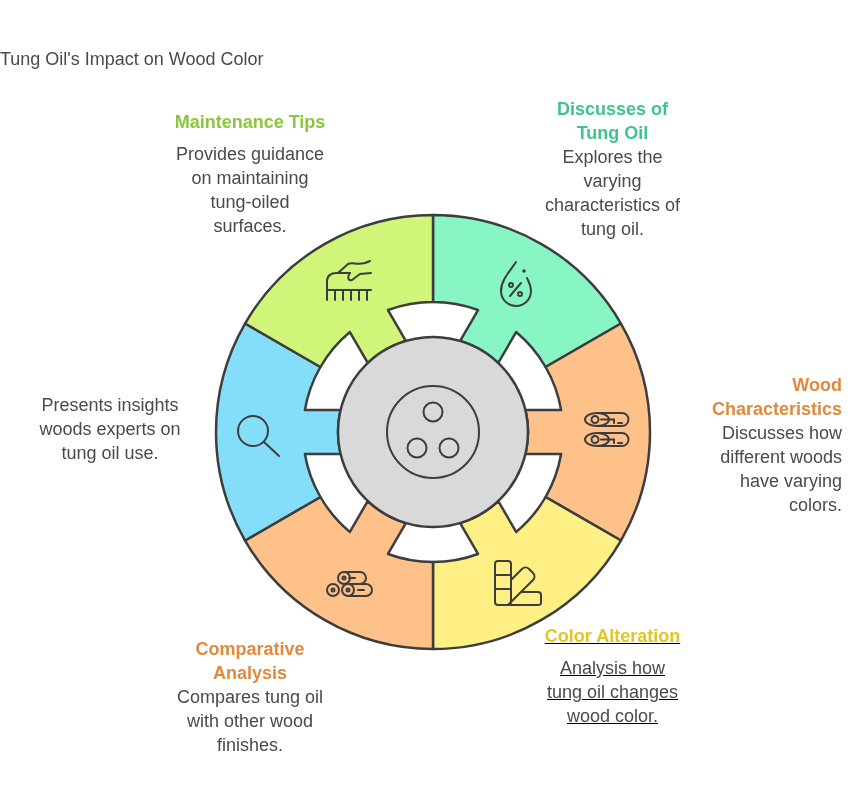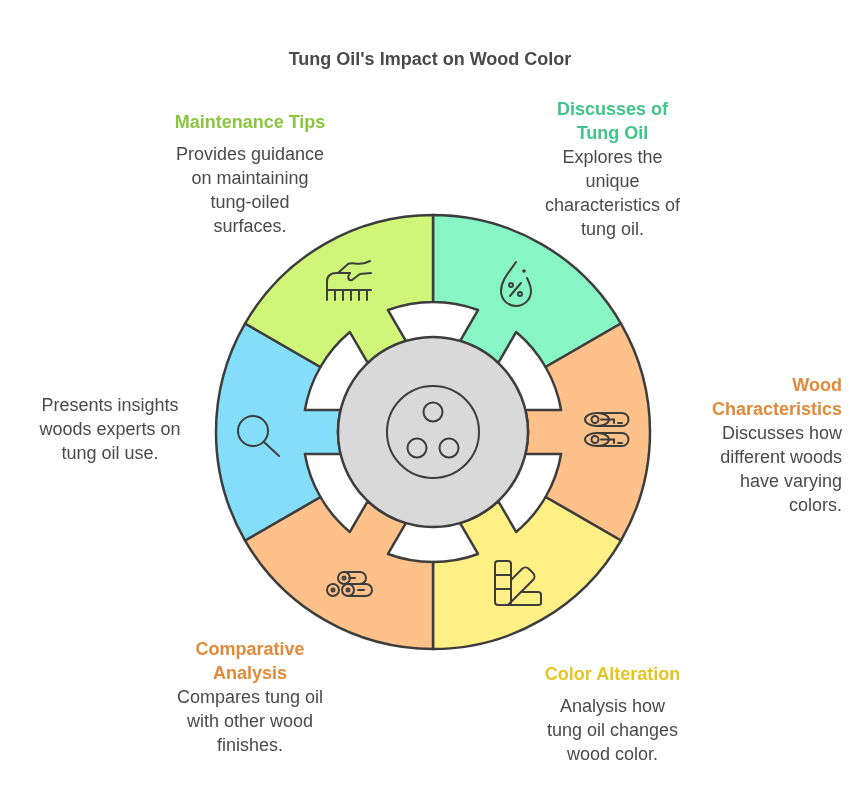--- a/index.html
+++ b/index.html
@@ -1,19 +1,19 @@
 <!DOCTYPE html>
 <html><head>
 <meta charset="utf-8">
 <style>
   html, body { margin: 0; padding: 0; background: #ffffff; }
   body { width: 860px; height: 806px; position: relative; overflow: hidden;
          font-family: "Liberation Sans", "DejaVu Sans", sans-serif; }
-  .title { position: absolute; left: 0; width: 860px; top: 49px; text-align: center;
-           font-size: 18px; font-weight: bold; color: #4a4a4a; }
+  .title { position: absolute; left: 0; width: 860px; top: 49px; text-align: left;
+           font-size: 18px; font-weight: normal; color: #4a4a4a; }
   .wheel { position: absolute; left: 0; top: 0; }
   .label { position: absolute; text-align: center; }
   .label .head { font-size: 18px; font-weight: bold; line-height: 24px; }
   .label .desc { font-size: 18px; color: #4a4a4a; line-height: 24px; }
   .gap8 { margin-top: 8px; }
 </style>
 </head>
 <body>
 
 <div class="title">Tung Oil's Impact on Wood Color</div>
@@ -108,21 +108,21 @@
   </div>
 </div>
 
 <div class="label" style="left:515px; top:97px; width:195px;">
   <div class="head" style="color:#3fc489;">
     <div>Discusses of</div>
     <div>Tung Oil</div>
   </div>
   <div class="desc">
     <div>Explores the</div>
-    <div>unique</div>
+    <div>varying</div>
     <div>characteristics of</div>
     <div>tung oil.</div>
   </div>
 </div>
 
 <div class="label" style="left:672px; top:373px; width:170px;text-align:right;">
   <div class="head" style="color:#e08a3a;">
     <div>Wood</div>
     <div>Characteristics</div>
   </div>
@@ -147,20 +147,20 @@
     <div>Comparative</div>
     <div>Analysis</div>
   </div>
   <div class="desc">
     <div>Compares tung oil</div>
     <div>with other wood</div>
     <div>finishes.</div>
   </div>
 </div>
 
-<div class="label" style="left:515px; top:662px; width:195px;">
+<div class="label" style="left:515px; top:624px; width:195px;text-decoration:underline;">
   <div class="head" style="color:#e3c623;">Color Alteration</div>
   <div class="desc gap8">
     <div>Analysis how</div>
     <div>tung oil changes</div>
     <div>wood color.</div>
   </div>
 </div>
 
 </body></html>

